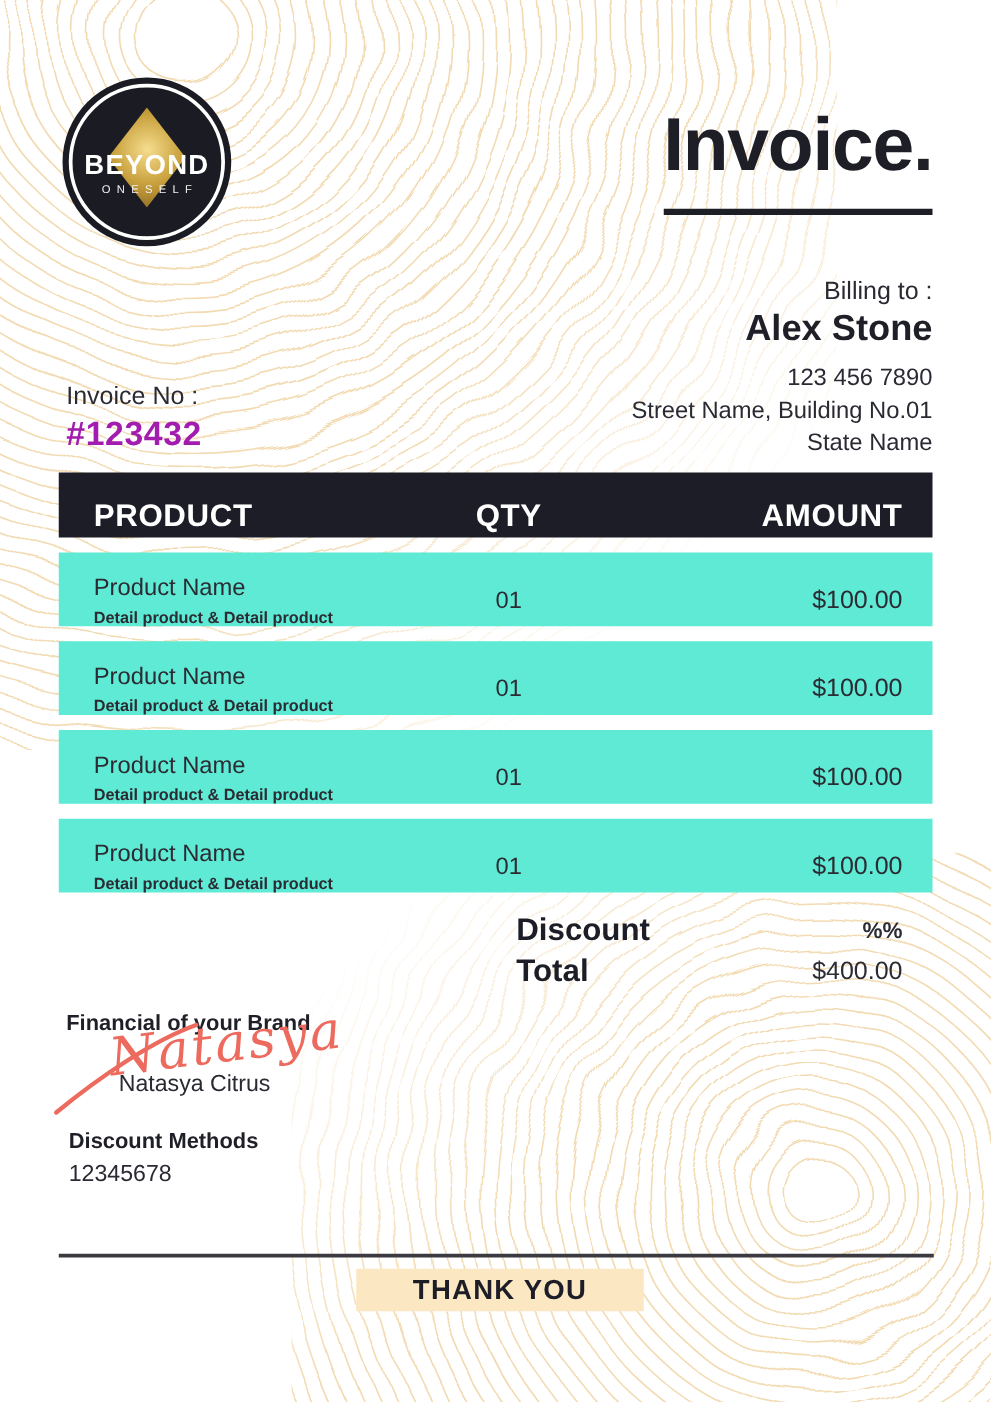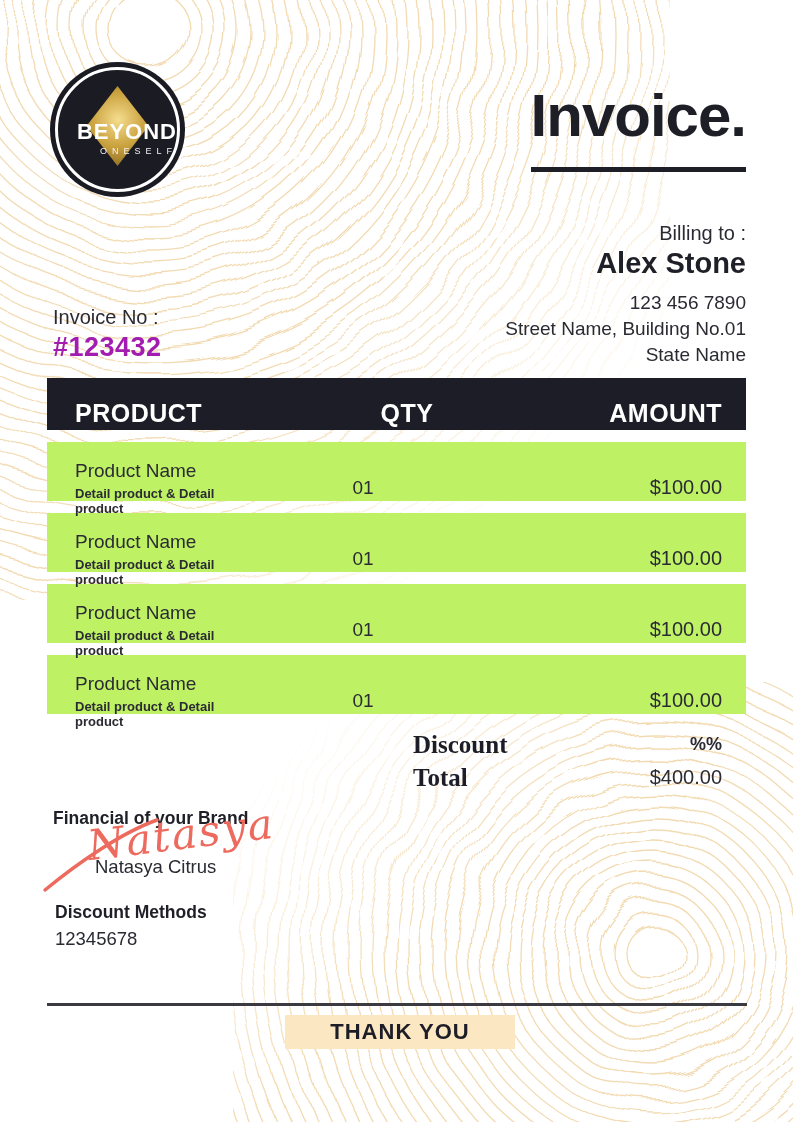--- a/index.html
+++ b/index.html
@@ -14,21 +14,21 @@
             mask-image:linear-gradient(315deg,#000 55%,transparent 88%);}
   .waves g{fill:none;stroke:#efd2a0;stroke-width:1.3;}
 
   
   .logo{position:absolute;left:50px;top:62px;width:135px;height:135px;border-radius:50%;
         background:#1b1b24;z-index:2;}
   .logo-ring{position:absolute;inset:5px;border:3px solid #ffffff;border-radius:50%;}
   .diamond{position:absolute;left:50%;top:47%;width:62px;height:80px;transform:translate(-50%,-50%);
            clip-path:polygon(50% 0,100% 50%,50% 100%,0 50%);
            background:radial-gradient(circle at 50% 42%,#f5dd8e 0%,#caa23f 48%,#7e5f1c 100%);}
-  .logo-text{position:absolute;inset:0;display:flex;flex-direction:column;align-items:flex-end;
+  .logo-text{position:absolute;inset:0;display:flex;flex-direction:column;align-items:center;
              justify-content:center;padding-top:17px;}
   .logo-line1{font-size:22px;font-weight:800;letter-spacing:1px;color:#ffffff;line-height:1;}
   .logo-line2{font-size:9px;letter-spacing:5px;color:#f2f2f2;margin-top:4px;margin-left:5px;line-height:1;}
 
   
   .header-title{position:absolute;top:84px;right:47px;text-align:right;z-index:1;}
   .header-title .t{display:inline-block;font-size:60px;line-height:1.08;font-weight:800;
                    color:#1e1e26;letter-spacing:-1px;border-bottom:5px solid #1e1e26;padding-bottom:18px;}
 
   
@@ -40,32 +40,32 @@
   
   .invoice-no{position:absolute;top:306px;left:53px;z-index:1;}
   .invoice-no-label{font-size:20px;color:#2a2a33;}
   .invoice-no-number{font-size:27px;font-weight:800;letter-spacing:.5px;color:#a21caf;margin-top:3px;}
 
   
   .table{position:absolute;left:47px;top:378px;width:699px;z-index:1;}
   .thead,.trow{display:grid;grid-template-columns:1fr 170px 230px;align-items:center;
                padding:18px 24px 0 28px;box-sizing:border-box;}
   .thead{height:52px;background:#1d1d27;color:#ffffff;font-weight:800;font-size:25px;letter-spacing:.5px;}
-  .trow{height:59px;background:#bef264;margin-top:12px;gap:44px;}
+  .trow{height:59px;background:#5eead4;margin-top:12px;}
   .c-left{text-align:left;}.c-center{text-align:center;}.c-right{text-align:right;}
   .prod-name{font-size:19px;color:#2b2b33;line-height:1.15;}
   .prod-detail{font-size:13px;font-weight:700;color:#2b2b33;margin-top:4px;}
   .qty{font-size:19px;color:#2b2b33;}
   .amount{font-size:20px;color:#2b2b33;}
 
   
   .summary{position:absolute;left:47px;top:728px;width:699px;box-sizing:border-box;
            padding:0 24px 0 28px;z-index:1;}
   .sumrow{display:flex;justify-content:space-between;align-items:center;height:33px;padding-left:338px;}
-  .sum-label{font-size:25px;font-weight:800;color:#1d1d27;font-family:Liberation Serif, serif;}
+  .sum-label{font-size:25px;font-weight:800;color:#1d1d27;}
   .sum-value{font-size:18px;font-weight:600;color:#2b2b33;}
   .sum-value.total{font-size:20px;font-weight:400;}
 
   
   .sig{position:absolute;left:53px;top:808px;width:300px;height:90px;z-index:1;}
   .sig-heading{font-size:17.5px;font-weight:800;color:#1f1f28;}
   .sig-swash{position:absolute;left:-14px;top:8px;}
   .sig-script{position:absolute;left:34px;top:2px;font-family:"DejaVu Serif",serif;font-style:italic;
               font-size:42px;color:#ed6a5e;transform:rotate(-7deg);letter-spacing:2px;}
   .sig-name{position:absolute;left:42px;top:48px;font-size:18.5px;color:#2a2a33;}

